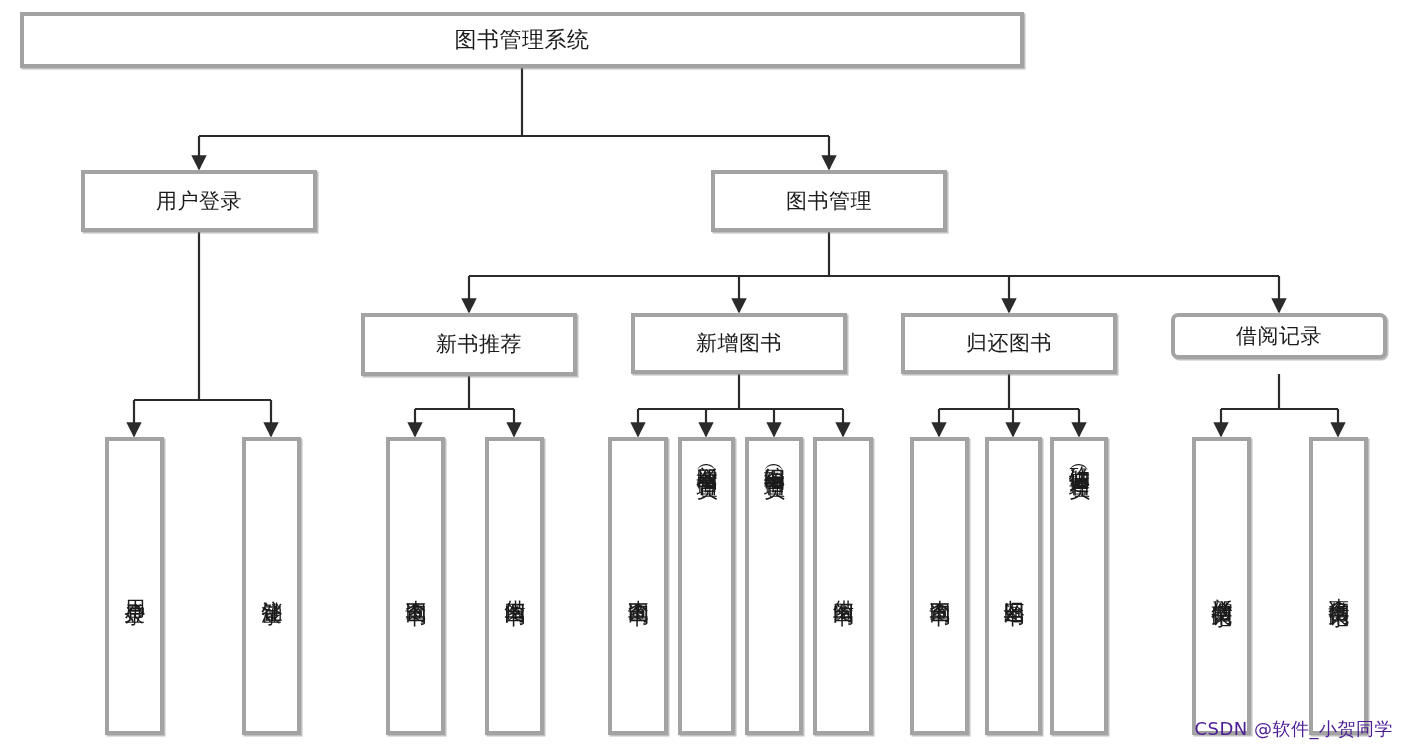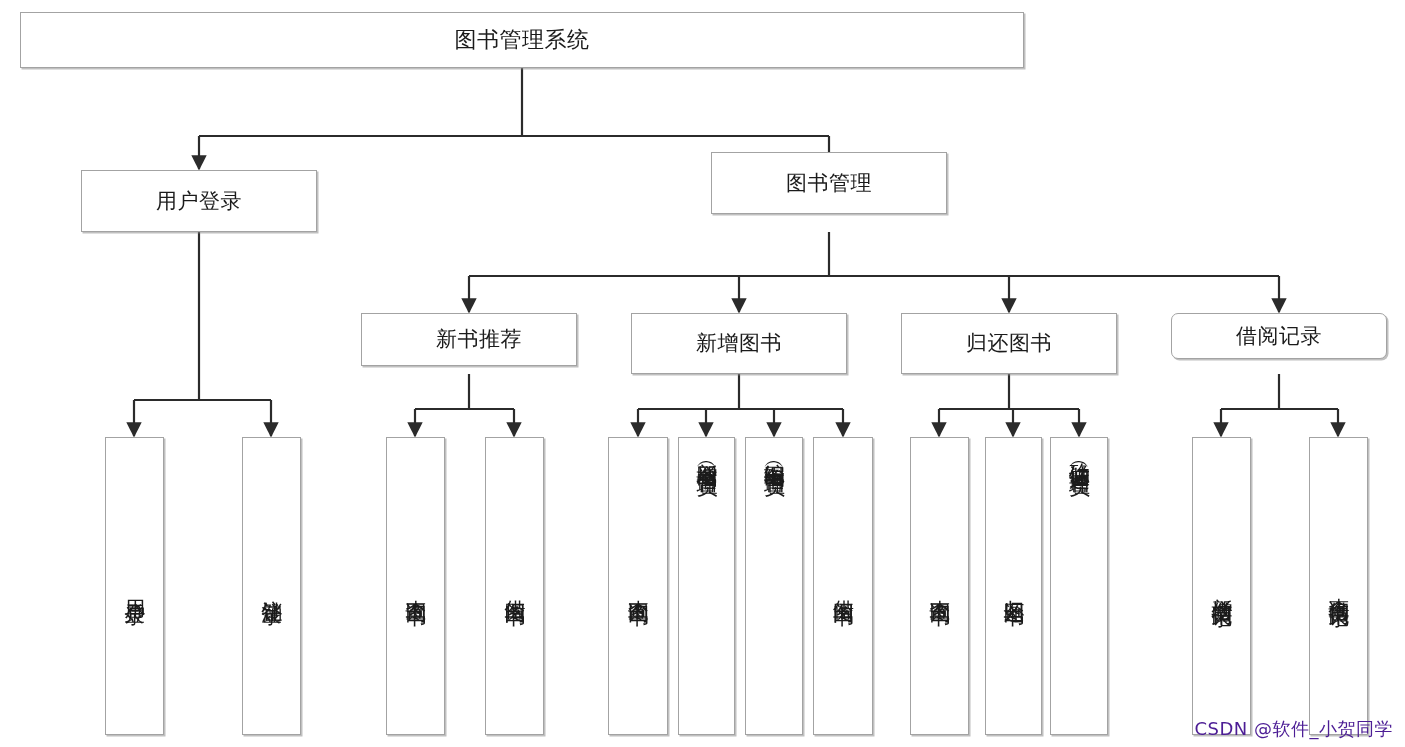--- a/index.html
+++ b/index.html
@@ -21,21 +21,21 @@
     position: absolute;
     left: 0;
     top: 0;
     width: 1405px;
     height: 747px;
     pointer-events: none;
   }
   .node {
     position: absolute;
     box-sizing: border-box;
-    border: 1px solid #a3a3a3;
+    border: 4px solid #a3a3a3;
     background: #ffffff;
     display: flex;
     align-items: center;
     justify-content: center;
     box-shadow: 1.5px 1.5px 0 0 rgba(140,140,140,0.55);
   }
   .node .label {
     color: #1b1b1b;
     line-height: 1.16;
     text-align: center;
@@ -127,24 +127,24 @@
       </g>
   </svg>
 
   <div id="nodes">
       <div class="node h root" style="left: 20px; top: 12px; width: 1004px; height: 56px;">
         <span class="label">图书管理系统</span>
       </div>
       <div class="node h" style="left: 81px; top: 170px; width: 236px; height: 62px;">
         <span class="label">用户登录</span>
       </div>
-      <div class="node h" style="left: 711px; top: 152px; width: 236px; height: 62px;">
+      <div class="node h" style="left: 711px; top: 170px; width: 236px; height: 62px;">
         <span class="label">图书管理</span>
       </div>
-      <div class="node h" style="left: 361px; top: 313px; width: 216px; height: 53px; padding-left: 20px;">
+      <div class="node h" style="left: 361px; top: 313px; width: 216px; height: 63px; padding-left: 20px;">
         <span class="label">新书推荐</span>
       </div>
       <div class="node h" style="left: 631px; top: 313px; width: 216px; height: 61px;">
         <span class="label">新增图书</span>
       </div>
       <div class="node h" style="left: 901px; top: 313px; width: 216px; height: 61px;">
         <span class="label">归还图书</span>
       </div>
       <div class="node h" style="left: 1171px; top: 313px; width: 216px; height: 46px; border-radius: 7px;">
         <span class="label">借阅记录</span>

